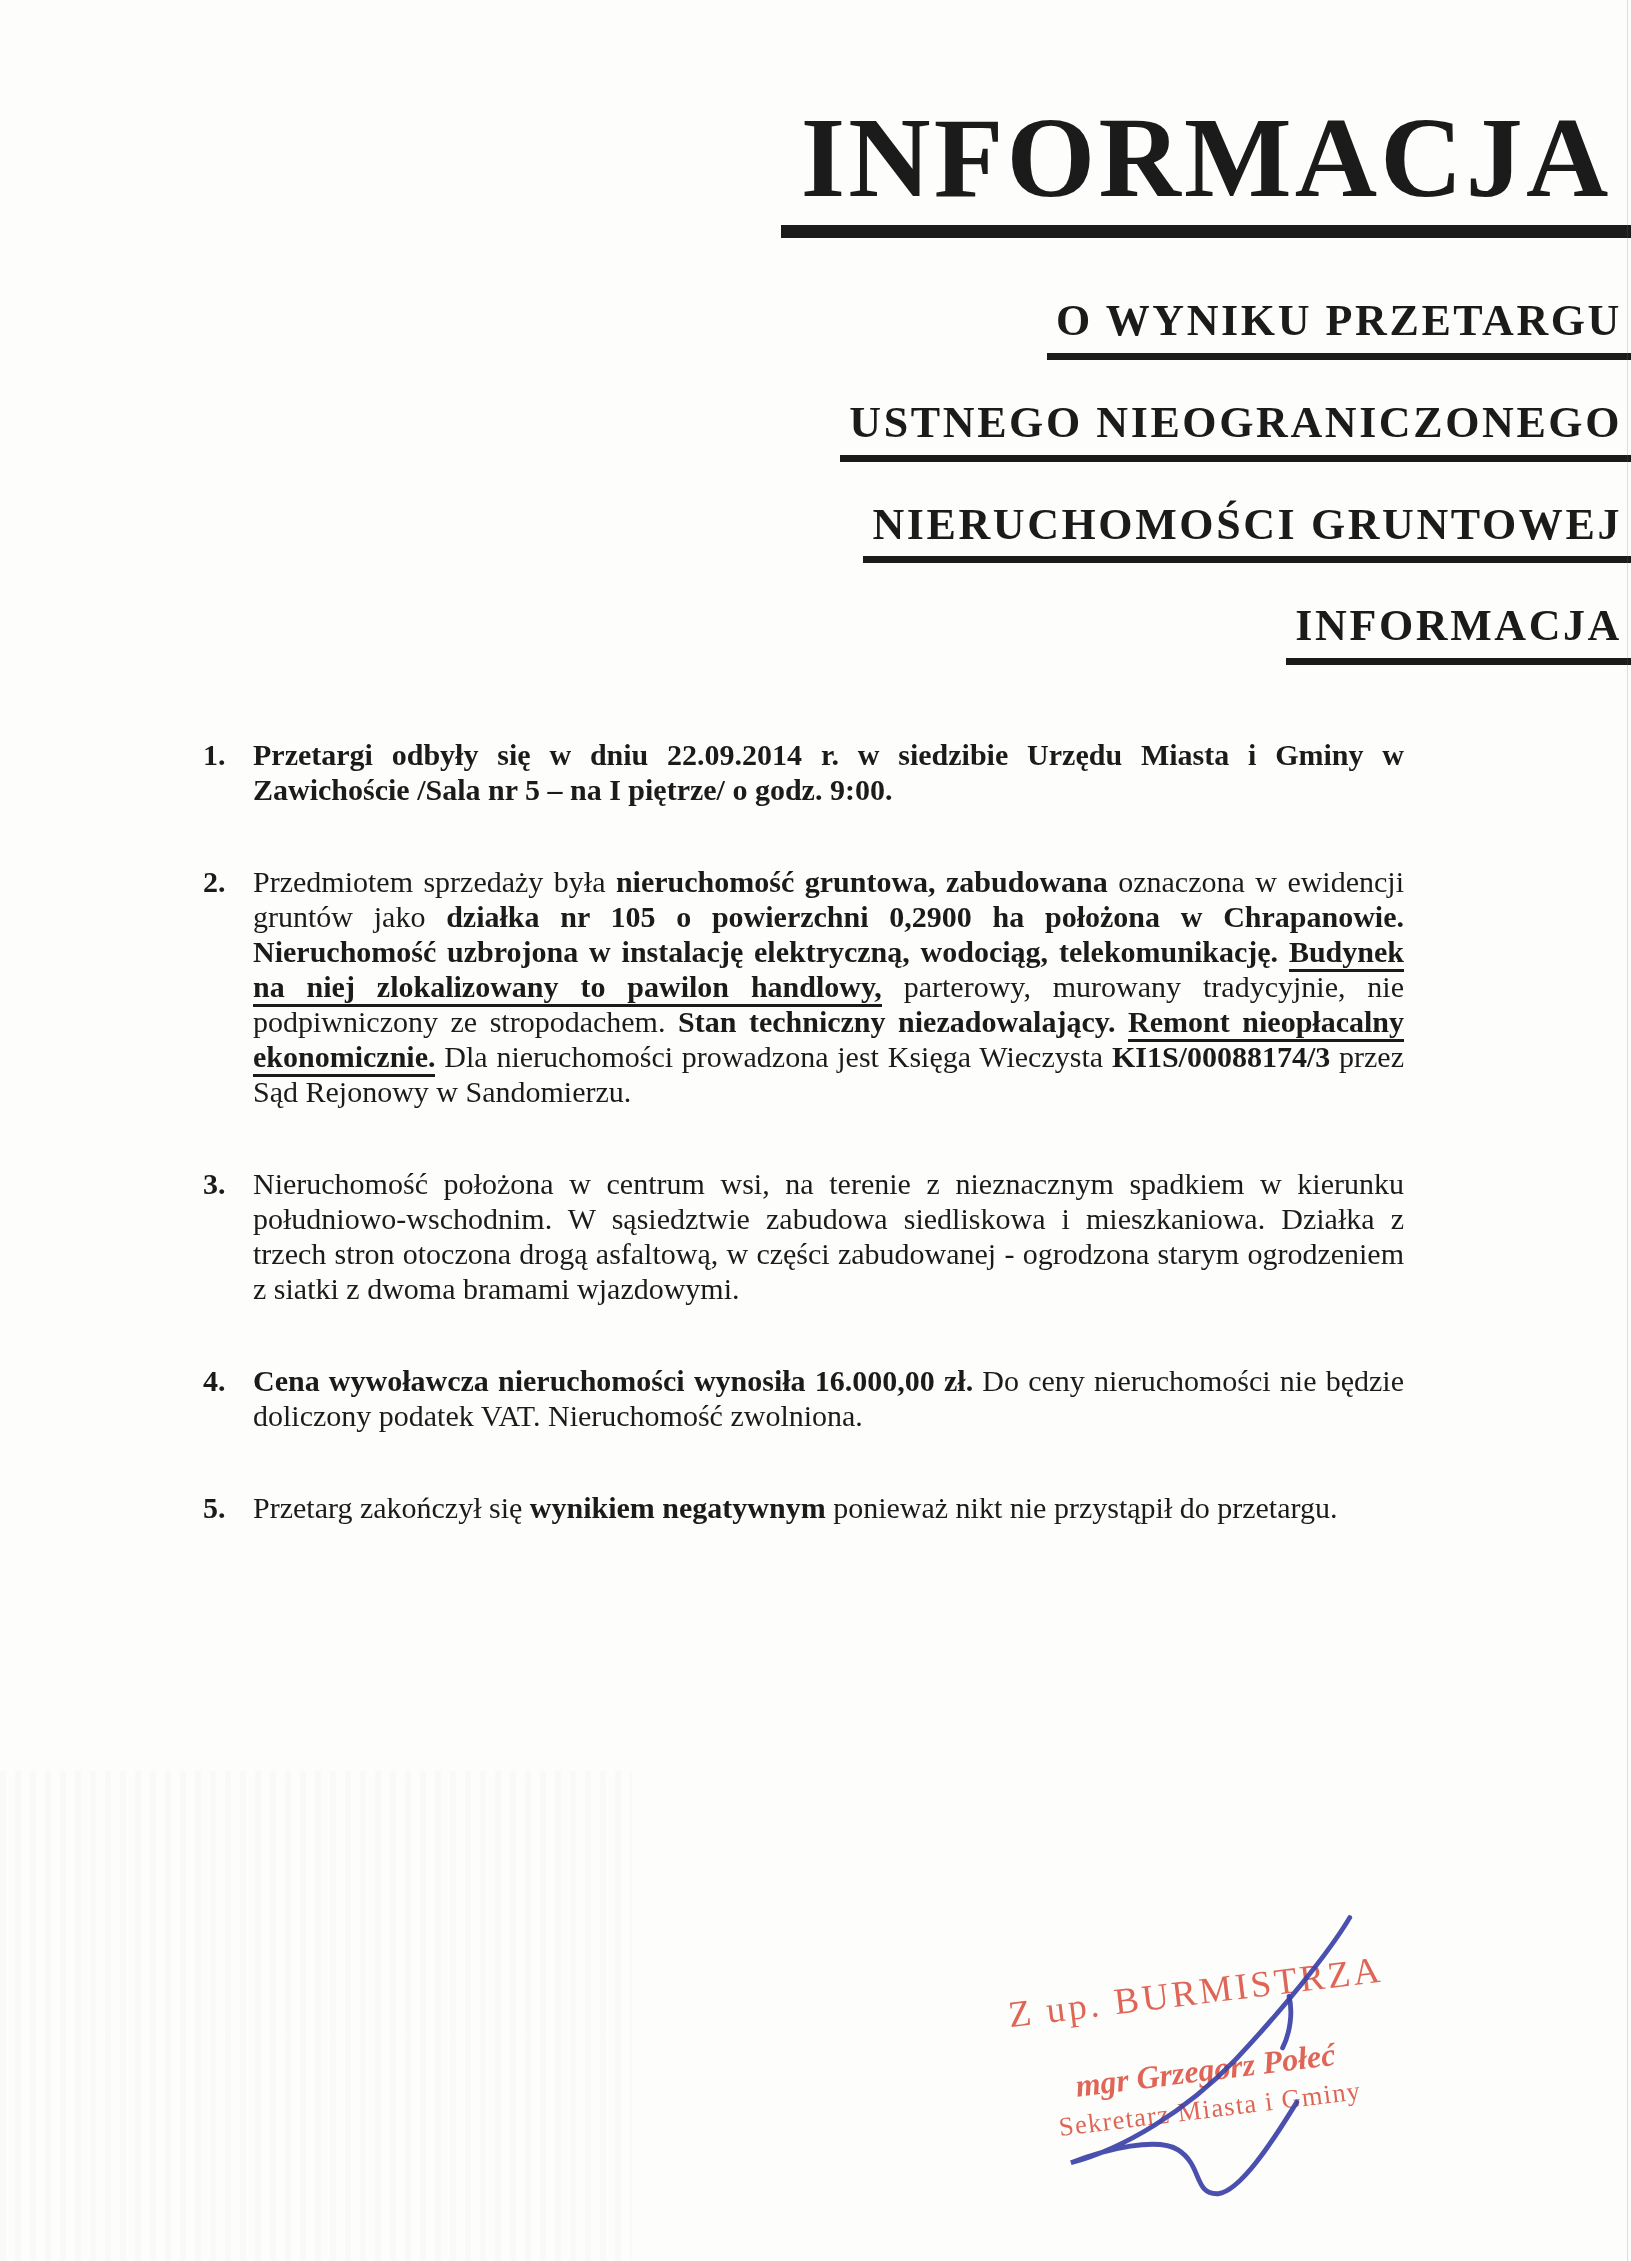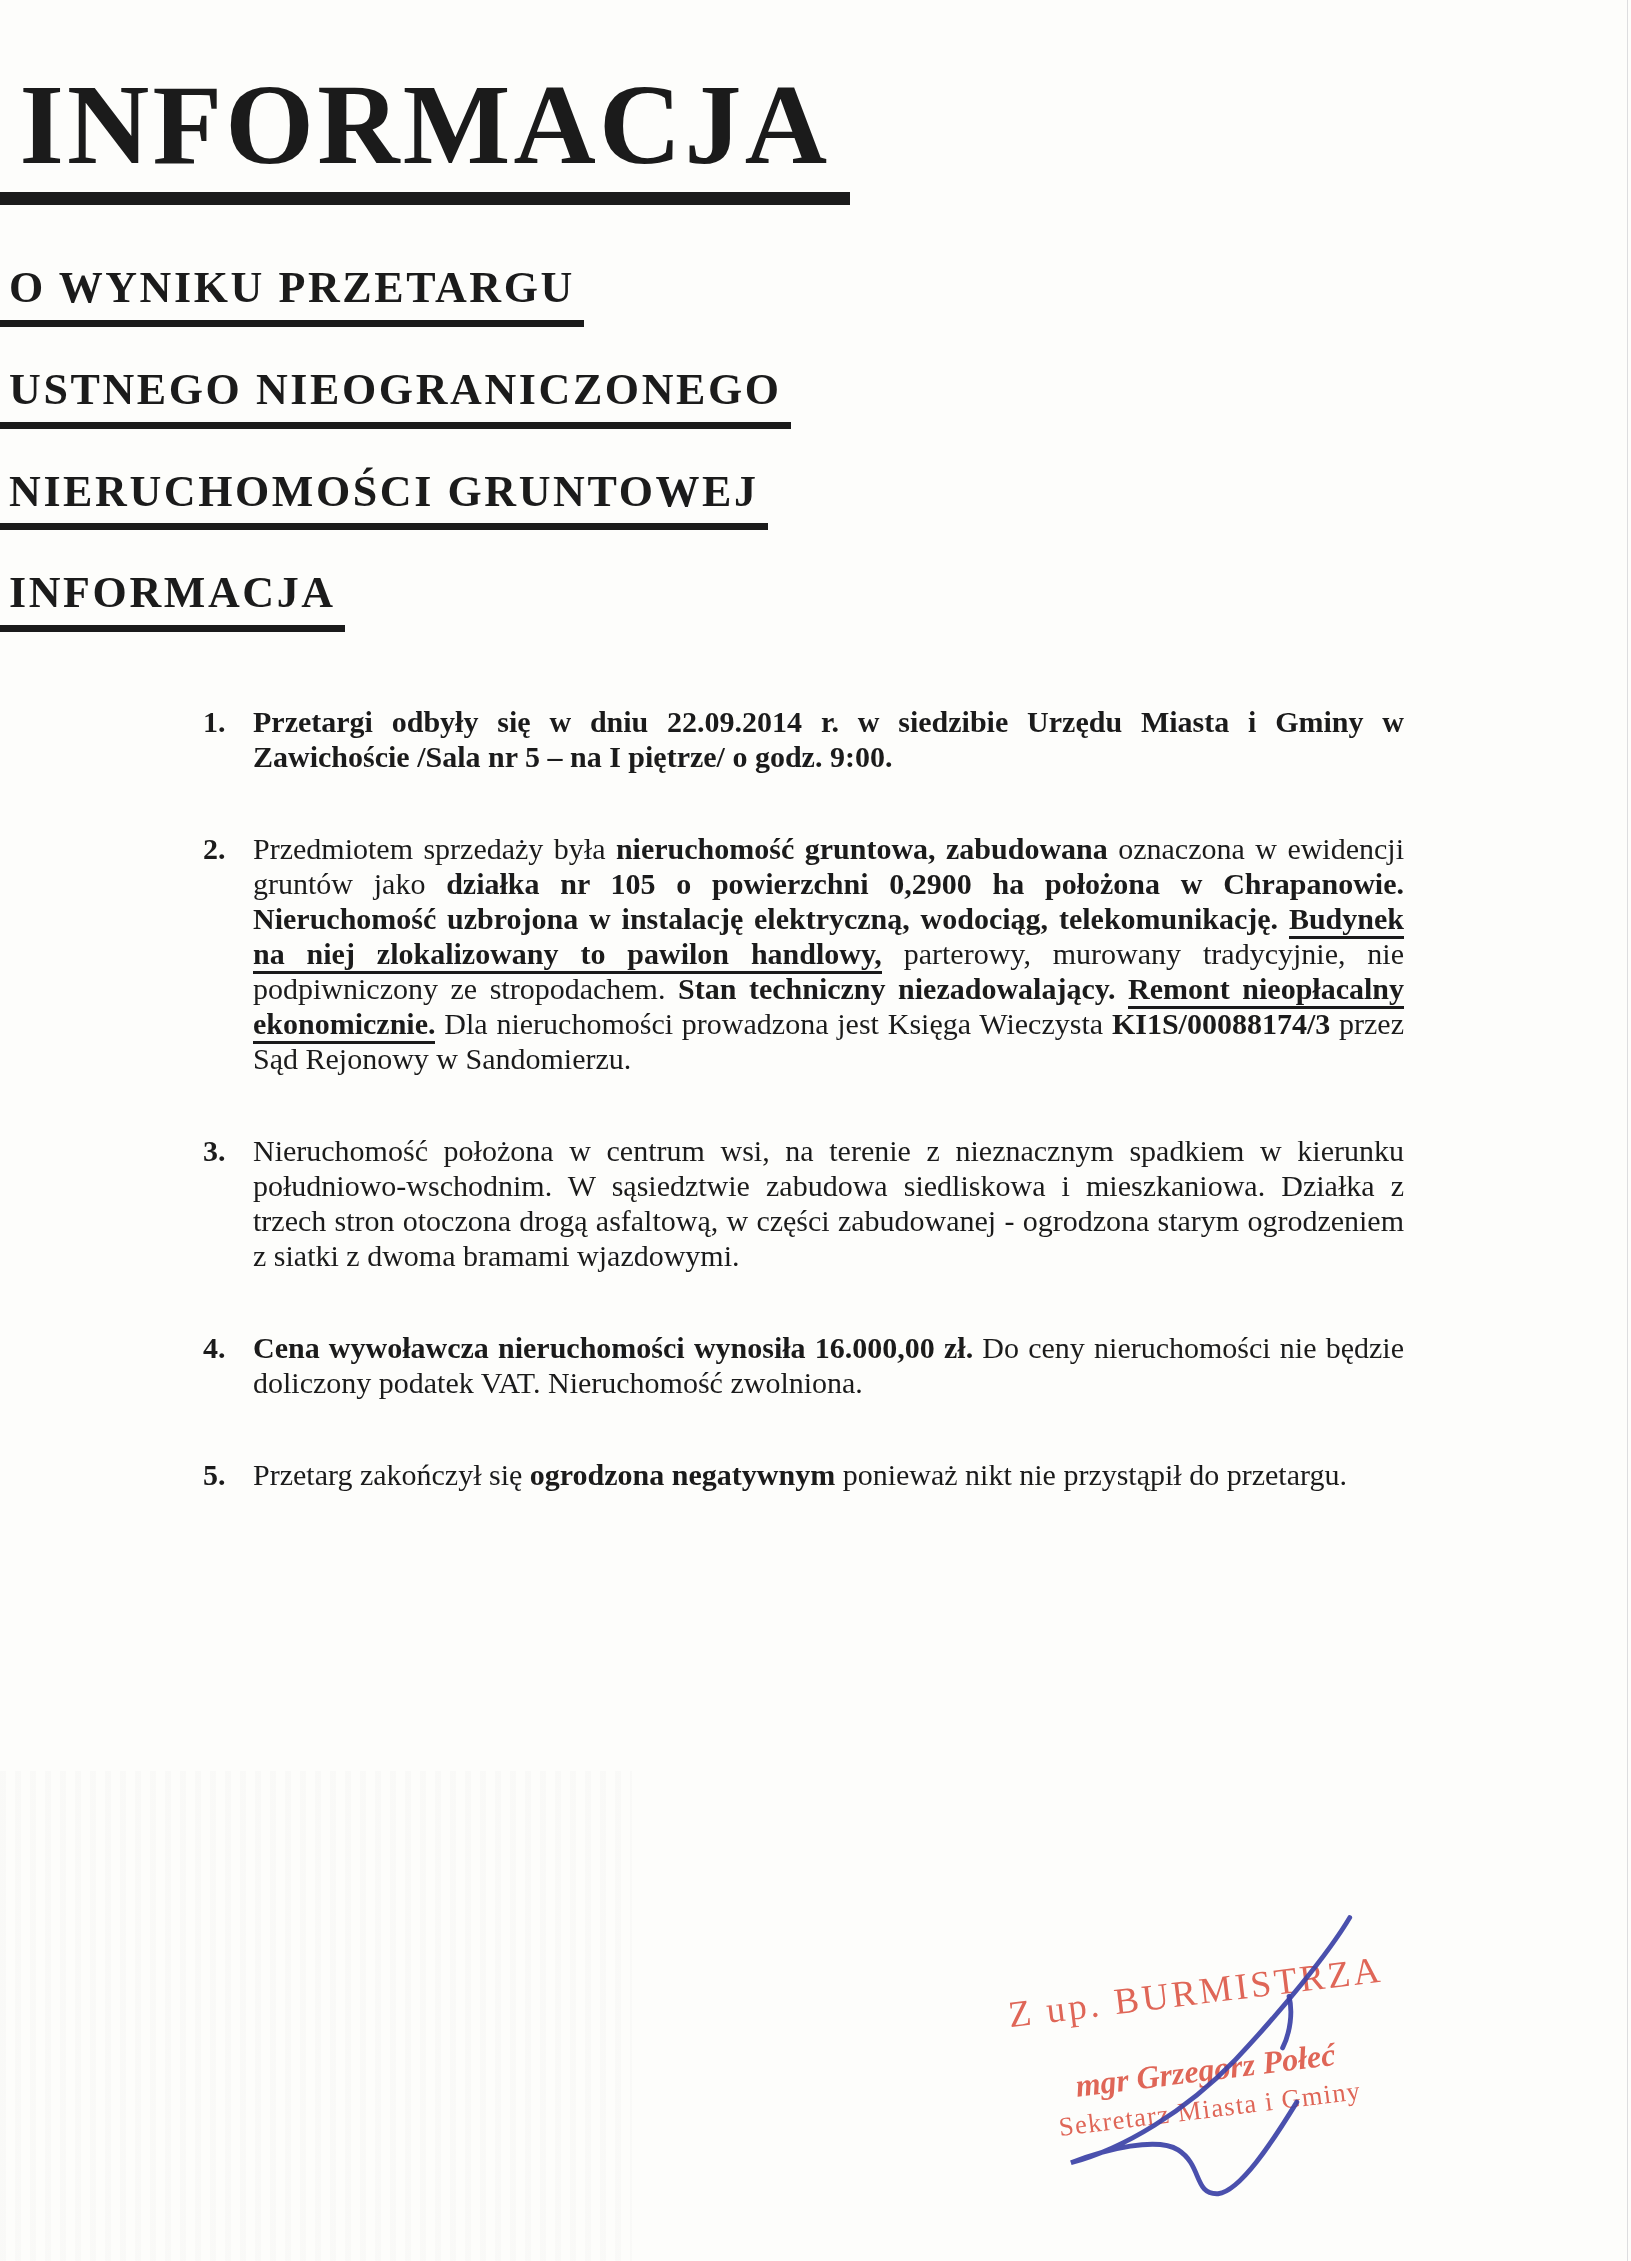--- a/index.html
+++ b/index.html
@@ -18,21 +18,21 @@
     content:"";position:absolute;top:0;bottom:0;right:3.2px;width:1.3px;
     background:rgba(110,110,125,.22);
   }
   .page::after{
     content:"";position:absolute;left:0;bottom:0;width:632px;height:490px;
     background:repeating-linear-gradient(90deg,rgba(60,60,70,.02) 0 5.8px,transparent 5.8px 15px);
     pointer-events:none;
   }
 
   
-  .title-block{ text-align:left; padding-top:68px; }
+  .title-block{ text-align:right; padding-top:101px; }
   .title-row{ margin-bottom:41px; }
   .title-row.main{ margin-bottom:61px; }
   .title-text{
     display:inline-block; font-weight:bold; line-height:1; white-space:nowrap;
   }
   .title-row.main .title-text{
     font-size:114px; letter-spacing:3.2px;
     border-bottom:13.6px solid var(--ink,#1b1b1b);
     padding:0 19.4px 10.3px 19.4px;
   }
@@ -88,21 +88,21 @@
       <div class="title-row sub"><span class="title-text">USTNEGO NIEOGRANICZONEGO</span></div>
       <div class="title-row sub"><span class="title-text">NIERUCHOMOŚCI GRUNTOWEJ</span></div>
       <div class="title-row sub"><span class="title-text">INFORMACJA</span></div>
     </header>
 
   <ol class="paragraphs">
       <li><span class="num">1.</span><span><span class="seg b">Przetargi odbyły się w dniu 22.09.2014 r. w siedzibie Urzędu Miasta i Gminy w Zawichoście /Sala nr 5 – na I piętrze/ o godz. 9:00.</span></span></li>
       <li><span class="num">2.</span><span><span class="seg">Przedmiotem sprzedaży była </span><span class="seg b">nieruchomość gruntowa, zabudowana </span><span class="seg">oznaczona w ewidencji gruntów jako </span><span class="seg b">działka nr 105 o powierzchni 0,2900 ha położona w Chrapanowie. Nieruchomość uzbrojona w instalację elektryczną, wodociąg, telekomunikację. </span><span class="seg b u">Budynek na niej zlokalizowany to pawilon handlowy,</span><span class="seg"> parterowy, murowany tradycyjnie, nie podpiwniczony ze stropodachem. </span><span class="seg b">Stan techniczny niezadowalający. </span><span class="seg b u">Remont nieopłacalny ekonomicznie.</span><span class="seg"> Dla nieruchomości prowadzona jest Księga Wieczysta </span><span class="seg b">KI1S/00088174/3</span><span class="seg"> przez Sąd Rejonowy w Sandomierzu.</span></span></li>
       <li><span class="num">3.</span><span><span class="seg">Nieruchomość położona w centrum wsi, na terenie z nieznacznym spadkiem w kierunku południowo-wschodnim. W sąsiedztwie zabudowa siedliskowa i mieszkaniowa. Działka z trzech stron otoczona drogą asfaltową, w części zabudowanej - ogrodzona starym ogrodzeniem z siatki z dwoma bramami wjazdowymi.</span></span></li>
       <li><span class="num">4.</span><span><span class="seg b">Cena wywoławcza nieruchomości wynosiła 16.000,00 zł.</span><span class="seg"> Do ceny nieruchomości nie będzie doliczony podatek VAT. Nieruchomość zwolniona.</span></span></li>
-      <li><span class="num">5.</span><span><span class="seg">Przetarg zakończył się </span><span class="seg b">ogrodzona negatywnym</span><span class="seg"> ponieważ nikt nie przystąpił do przetargu.</span></span></li>
+      <li><span class="num">5.</span><span><span class="seg">Przetarg zakończył się </span><span class="seg b">wynikiem negatywnym</span><span class="seg"> ponieważ nikt nie przystąpił do przetargu.</span></span></li>
     </ol>
 
   <div class="signature-block">
     <div class="stamp">
       <div class="stamp-line1">Z up. BURMISTRZA</div>
       <div class="stamp-line2">mgr Grzegorz Połeć</div>
       <div class="stamp-line3">Sekretarz Miasta i Gminy</div>
     </div>
     <svg class="pen" viewBox="0 0 2528 3504" xmlns="http://www.w3.org/2000/svg">
       <path d="M 2092 2972

